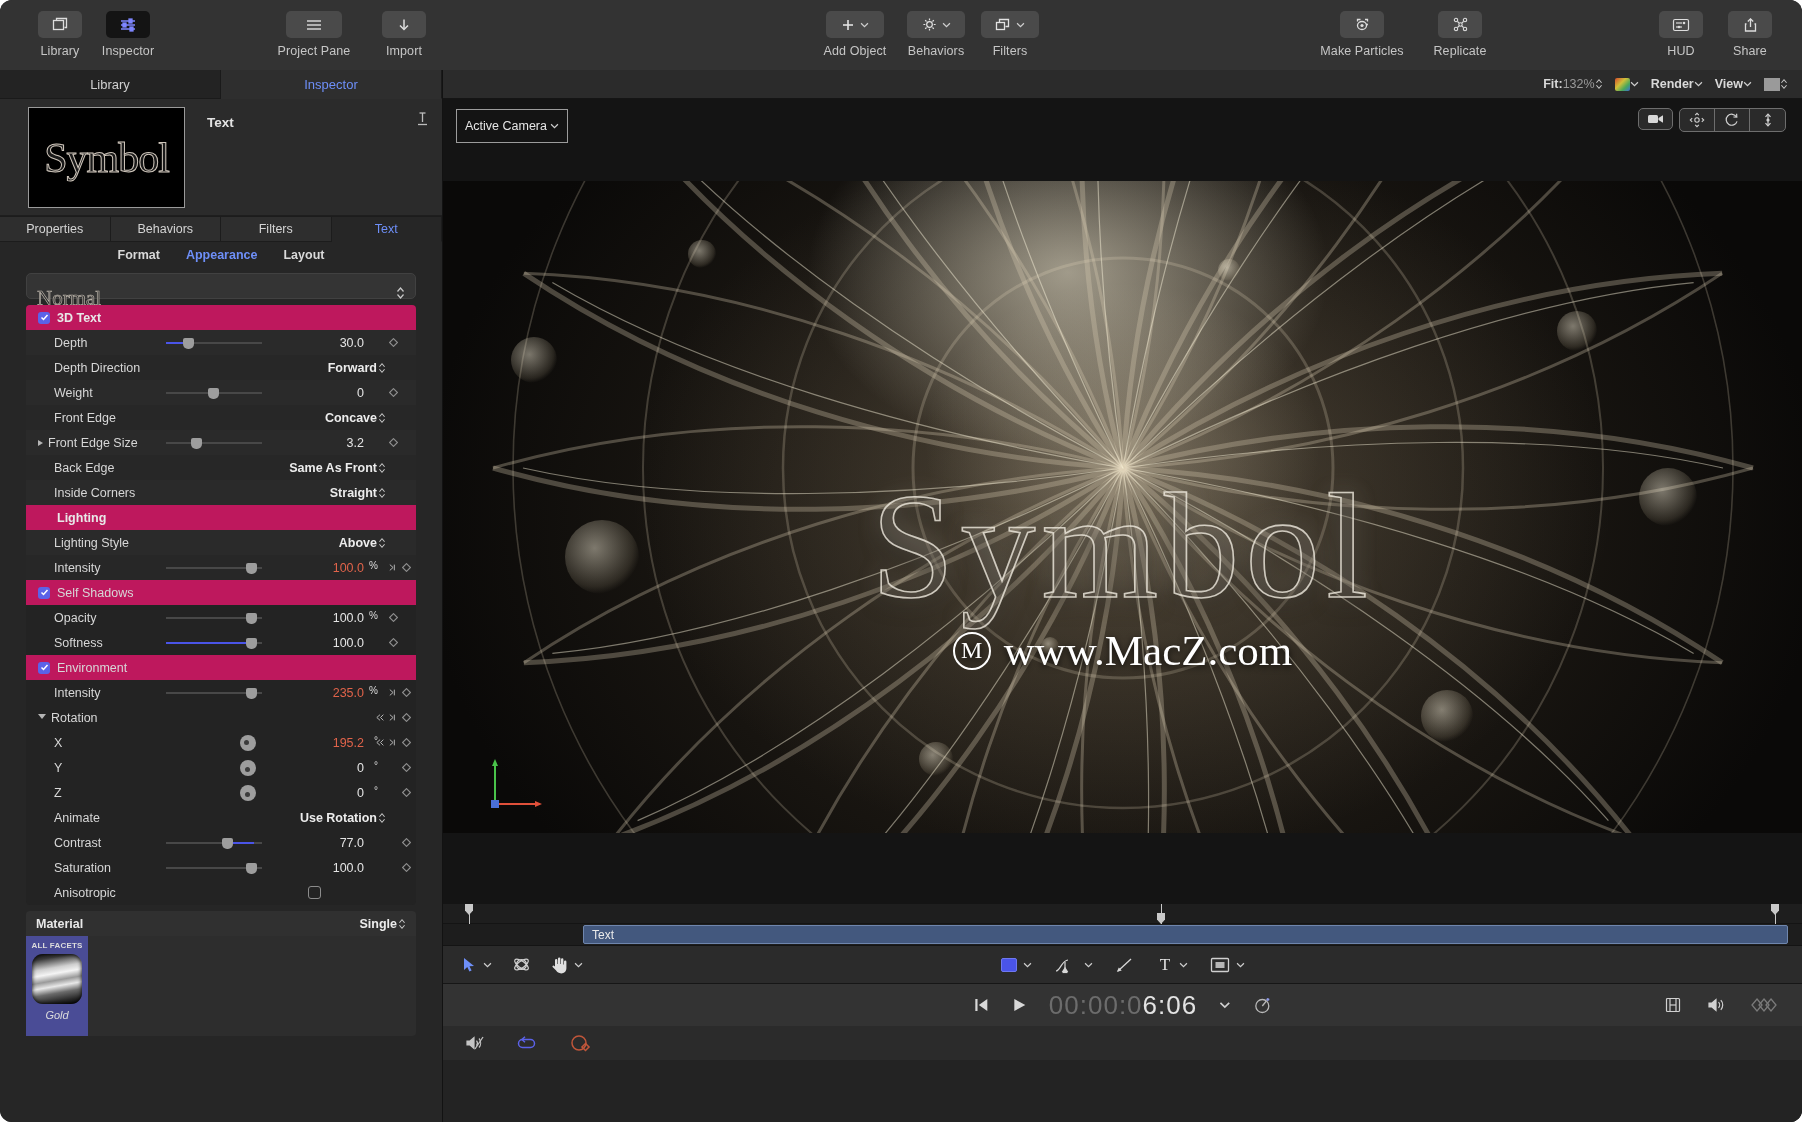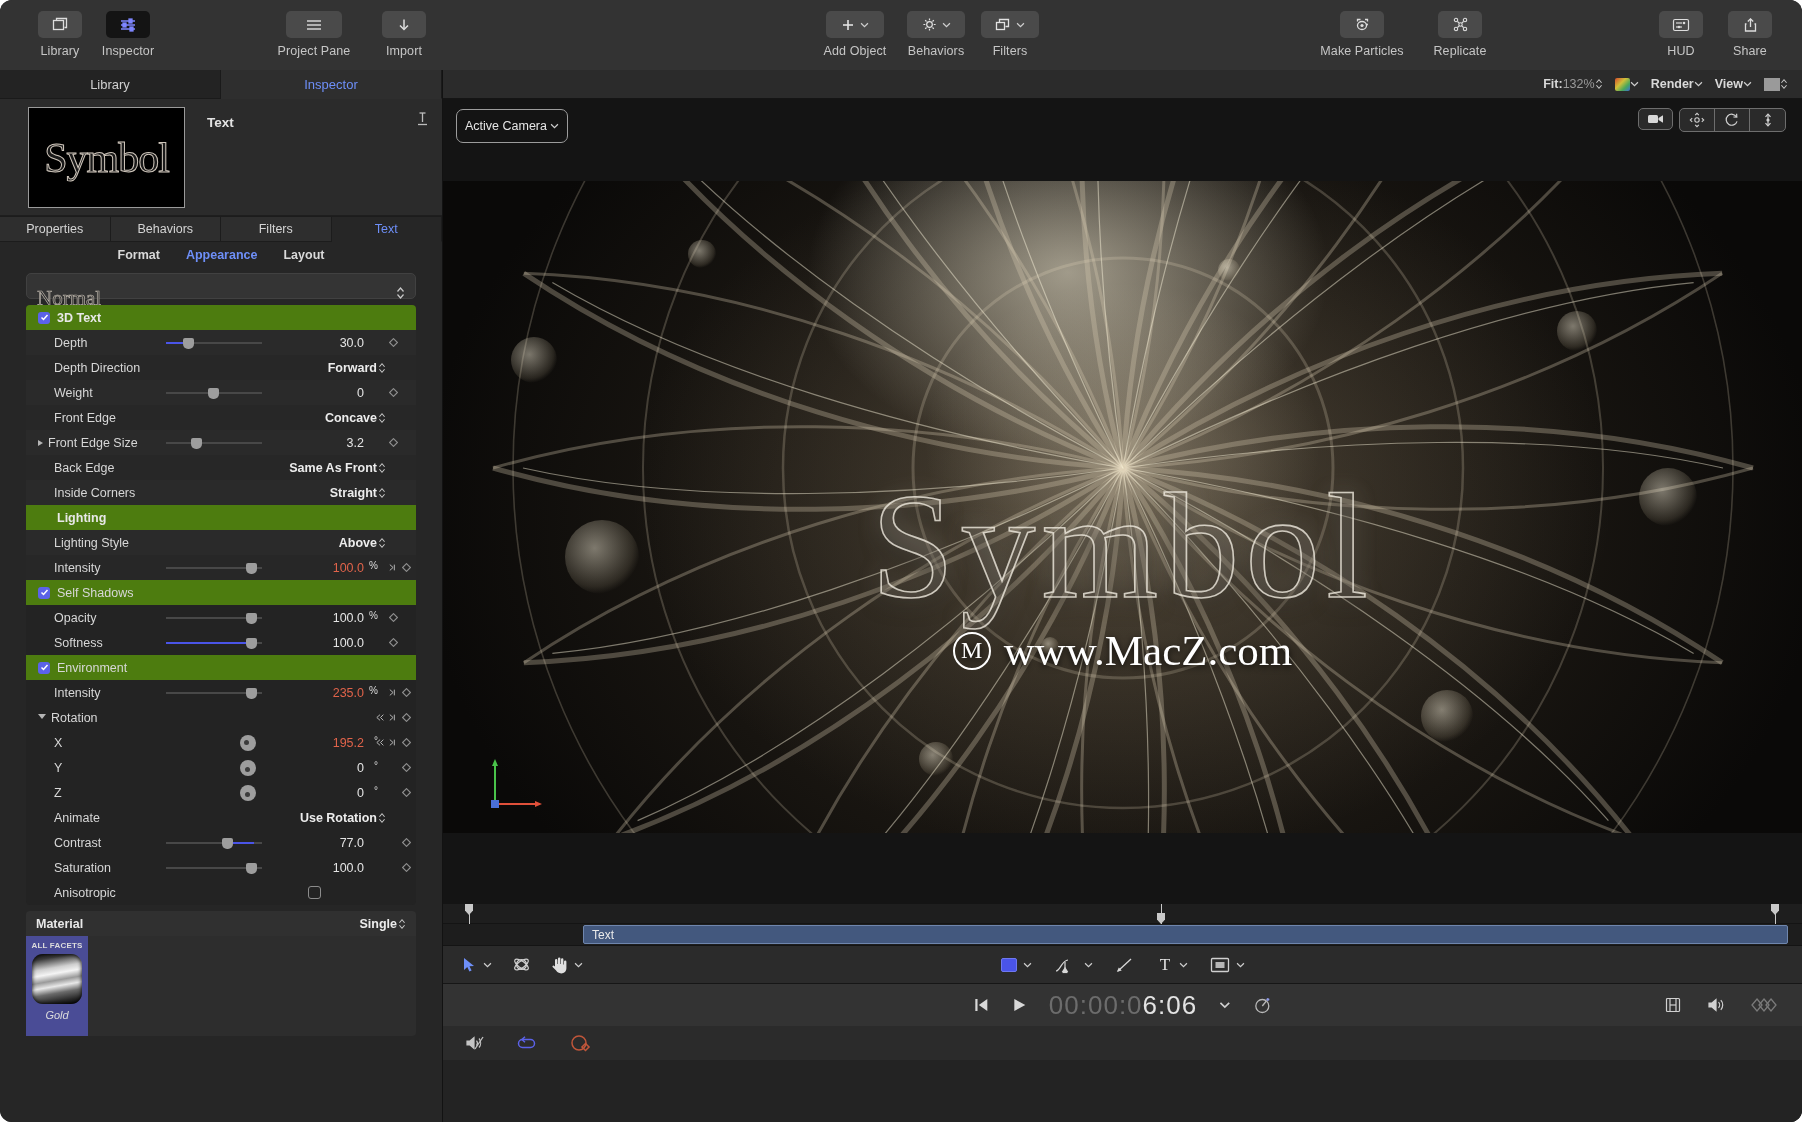--- a/index.html
+++ b/index.html
@@ -61,21 +61,21 @@
     padding:12px 10px; justify-content:space-between; }
   .style-pop .txt { font-family:"Liberation Serif", serif; font-size:21px;
     color:#2e2e2e; -webkit-text-stroke:.7px #b9b2a8; }
 
   .params { margin:0 26px 0 26px; background:#2a2a2a; border-radius:4px;
     overflow:hidden; }
   .row { height:25px; display:flex; align-items:center; position:relative;
     padding-left:12px; padding-right:6px; }
   .row.alt { background:#272727; }
   .row.dark { background:#232323; }
-  .hdr { background:#4d7c0f; }
+  .hdr { background:#be185d; }
   .lbl { font-size:12.5px; color:#d7d7d7; }
   .lbl.ind { margin-left:16px; }
   .lbl.b { font-weight:bold; color:#e8e8e8; }
   .cb { width:12px; height:12px; border-radius:3px; background:#5b62e8;
     display:flex; align-items:center; justify-content:center; margin-right:7px; }
   .cb.off { background:transparent; border:1px solid #8c8c8c; }
   .val { position:absolute; right:52px; font-size:12.5px; color:#e4e4e4;
     text-align:right; }
   .val.red { color:#e0634a; }
   .unit { position:absolute; right:38px; font-size:10px; color:#dcdcdc; top:5px; }
@@ -117,21 +117,21 @@
     background:#1b1b1b; }
   .cbar { height:29px; background:#2b2b2b; display:flex; align-items:center;
     justify-content:flex-end; padding-right:14px; gap:12px;
     border-bottom:1px solid #151515; }
   .cbar-it { display:flex; align-items:center; font-size:12.5px;
     color:#d9d9d9; font-weight:bold; }
   .cbar-it .dim { color:#9a9a9a; font-weight:normal; }
 
   .viewport { position:relative; height:805px; background:#141414; }
   .cam-pop { position:absolute; left:13px; top:10px; height:21px; padding:16px 8px;
-    border:1px solid #9c9c9c; border-radius:7px; display:flex; align-items:center;
+    border:1px solid #9c9c9c; border-radius:0; display:flex; align-items:center;
     gap:3px; font-size:12.5px; color:#e6e6e6; background:rgba(20,20,20,.5); }
   .vp-tools { position:absolute; right:16px; top:9px; display:flex; gap:6px; }
   .vp-seg { display:flex; border:1px solid #6d6d6d; border-radius:5px;
     overflow:hidden; background:#2a2a2a; }
   .vp-b { width:35px; height:22px; display:flex; align-items:center;
     justify-content:center; border-right:1px solid #6d6d6d; }
   .vp-b:last-child { border-right:none; }
   .vp-single { border:1px solid #6d6d6d; border-radius:5px; width:35px; height:22px;
     display:flex; align-items:center; justify-content:center; background:#2a2a2a; }
 

